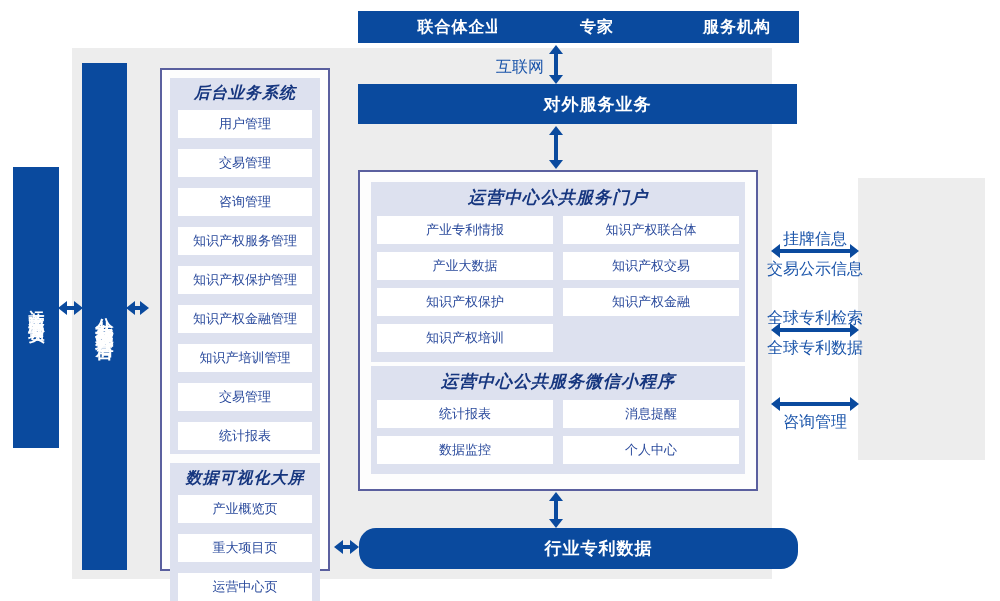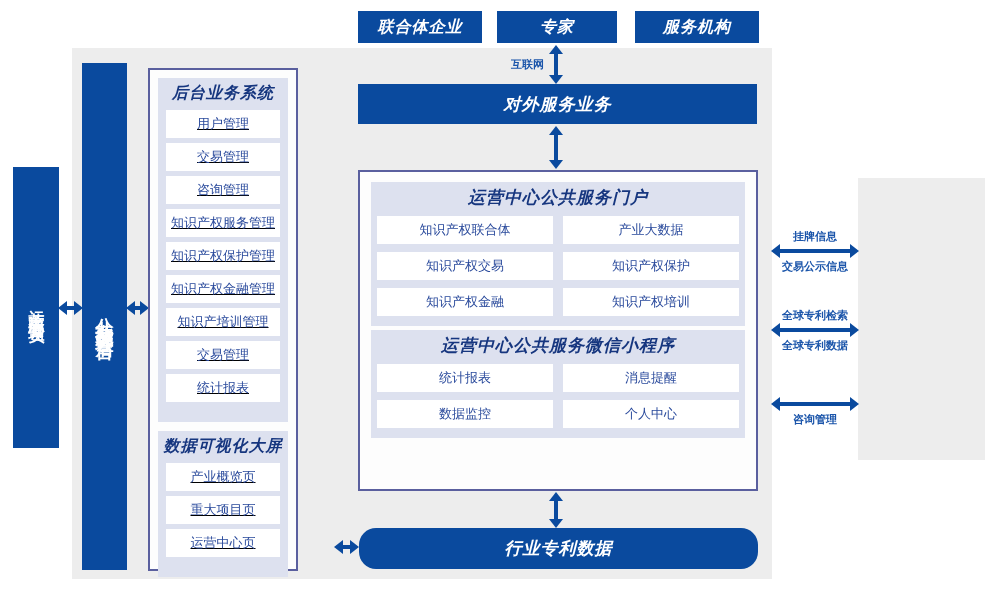--- a/index.html
+++ b/index.html
@@ -16,21 +16,21 @@
   html,body{margin:0;padding:0;background:#ffffff;}
   .stage{
     position:relative;width:1000px;height:601px;background:#ffffff;
     font-family:"Liberation Sans","DejaVu Sans",sans-serif;overflow:hidden;
   }
   .abs{position:absolute;}
   .graypanel{position:absolute;background:var(--panel-bg);}
   .bluebox{
     position:absolute;background:var(--primary);color:#ffffff;
     display:flex;align-items:center;justify-content:center;
-    font-weight:bold;font-style:italic;letter-spacing:1px;
+    font-weight:bold;letter-spacing:1px;padding-left:40px;
   }
   .vbox{
     position:absolute;background:var(--primary);color:#ffffff;
     display:flex;align-items:center;justify-content:center;
     writing-mode:vertical-rl;text-orientation:upright;
     font-weight:bold;letter-spacing:3px;
   }
   .outerbox{
     position:absolute;background:var(--outer-bg);
     border:2px solid var(--box-border);
@@ -39,38 +39,38 @@
   .section{background:var(--section-bg);}
   .sec-title{
     font-weight:bold;font-style:italic;color:var(--title-text);
     text-align:center;letter-spacing:1px;
   }
   .item{
     background:var(--item-bg);height:28px;line-height:28px;
     text-align:center;font-size:13px;color:var(--item-text);
     overflow:hidden;white-space:nowrap;
   }
-  .col{display:flex;flex-direction:column;gap:5px;padding:2px 8px 20px;text-decoration:underline;}
+  .col{display:flex;flex-direction:column;gap:11px;padding:2px 8px 4px;}
   .grid2{display:grid;grid-template-columns:1fr 1fr;gap:8px 10px;padding:2px 6px 10px;}
   
   .harrow{position:absolute;height:14px;}
   .harrow .line{position:absolute;left:7px;right:7px;top:5px;height:4px;background:var(--primary);}
   .harrow::before{content:"";position:absolute;left:0;top:0;
     border-top:7px solid transparent;border-bottom:7px solid transparent;border-right:9px solid var(--primary);}
   .harrow::after{content:"";position:absolute;right:0;top:0;
     border-top:7px solid transparent;border-bottom:7px solid transparent;border-left:9px solid var(--primary);}
   
   .varrow{position:absolute;width:14px;}
   .varrow .line{position:absolute;top:7px;bottom:7px;left:5px;width:4px;background:var(--primary);}
   .varrow::before{content:"";position:absolute;top:0;left:0;
     border-left:7px solid transparent;border-right:7px solid transparent;border-bottom:9px solid var(--primary);}
   .varrow::after{content:"";position:absolute;bottom:0;left:0;
     border-left:7px solid transparent;border-right:7px solid transparent;border-top:9px solid var(--primary);}
   .alabel{
-    position:absolute;font-size:11px;font-weight:bold;color:var(--label-text);
+    position:absolute;font-size:16px;font-weight:normal;color:var(--label-text);
     text-align:center;white-space:nowrap;
   }
   .extbox{
     position:absolute;background:#ffffff;border:2px solid var(--box-border);
     display:flex;align-items:center;justify-content:center;text-align:center;
     font-size:14px;color:var(--item-text);white-space:pre-line;line-height:1.45;
     box-sizing:border-box;
   }
   .ext-header{
     position:absolute;left:0;right:0;text-align:center;
@@ -104,21 +104,21 @@
 
   <div class="vbox" style="left:82px;top:63px;width:45px;height:507px;font-size:18px;">公共功能及管理后台</div>
 
   <div class="harrow" style="left:58px;top:301px;width:25px;">
       <div class="line"></div>
     </div>
   <div class="harrow" style="left:126px;top:301px;width:23px;">
       <div class="line"></div>
     </div>
 
-  <div class="outerbox" style="left:148px;top:68px;width:150px;height:503px;padding:8px;gap:9px;">
+  <div class="outerbox" style="left:160px;top:68px;width:170px;height:503px;padding:8px;gap:9px;">
     <div class="section">
       <div class="sec-title" style="font-size:16px;line-height:30px;">后台业务系统</div>
       <div class="col">
         <div class="item">用户管理</div>
         <div class="item">交易管理</div>
         <div class="item">咨询管理</div>
         <div class="item">知识产权服务管理</div>
         <div class="item">知识产权保护管理</div>
         <div class="item">知识产权金融管理</div>
         <div class="item">知识产培训管理</div>
@@ -133,20 +133,21 @@
         <div class="item">重大项目页</div>
         <div class="item">运营中心页</div>
       </div>
     </div>
   </div>
 
   <div class="outerbox" style="left:358px;top:170px;width:400px;height:321px;padding:10px 11px;gap:4px;">
     <div class="section">
       <div class="sec-title" style="font-size:17px;line-height:32px;">运营中心公共服务门户</div>
       <div class="grid2">
+        <div class="item">产业专利情报</div>
         <div class="item">知识产权联合体</div>
         <div class="item">产业大数据</div>
         <div class="item">知识产权交易</div>
         <div class="item">知识产权保护</div>
         <div class="item">知识产权金融</div>
         <div class="item">知识产权培训</div>
       </div>
     </div>
     <div class="section">
       <div class="sec-title" style="font-size:17px;line-height:32px;">运营中心公共服务微信小程序</div>

